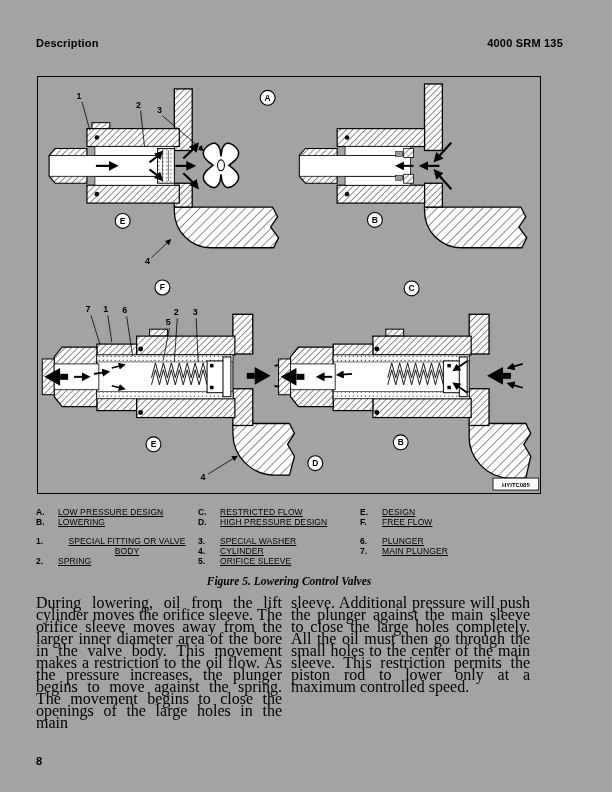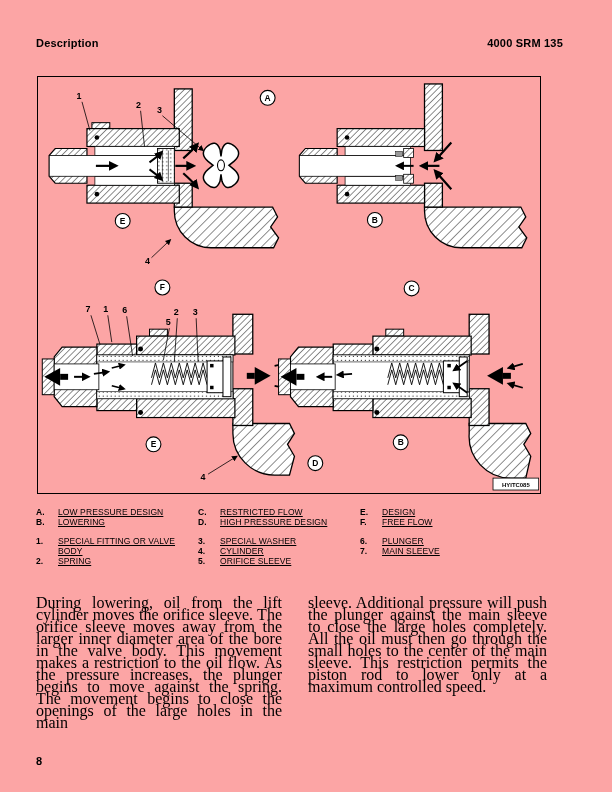--- a/index.html
+++ b/index.html
@@ -1,16 +1,16 @@
 <!DOCTYPE html>
 <html><head>
 <meta charset="utf-8">
 <style>
   html,body{margin:0;padding:0;background:#e9e9e9;}
-  .page{position:relative;width:612px;height:792px;background:#fca5a5;margin:0 auto;
+  .page{position:relative;width:612px;height:792px;background:#a3a3a3;margin:0 auto;
         font-family:"Liberation Sans",sans-serif;color:#000;overflow:hidden;}
   .hdr{position:absolute;top:37px;font-size:11px;font-weight:bold;letter-spacing:.2px;}
   .hdr-left{left:36px;}
   .hdr-right{right:49px;}
   .figure-box{position:absolute;left:37px;top:76px;width:504px;height:418px;border:1.5px solid #000;box-sizing:border-box;}
   .figure-box svg{display:block;}
   svg text.callout-num{font-family:"Liberation Sans",sans-serif;font-size:9px;font-weight:bold;fill:#000;}
   svg text.circ-letter{font-family:"Liberation Sans",sans-serif;font-size:8.5px;font-weight:bold;fill:#000;}
   svg text.dwg-num{font-family:"Liberation Sans",sans-serif;font-size:6px;font-weight:bold;fill:#000;}
   .legend{position:absolute;top:507px;left:0;width:612px;height:66px;}
@@ -20,21 +20,21 @@
   .leg-col2{left:360px;width:150px;}
   .leg-row{display:flex;font-size:8.5px;line-height:10px;letter-spacing:.1px;}
   .leg-key{font-weight:bold;width:22px;flex:0 0 22px;}
   .leg-label{flex:1;text-decoration:underline;}
   .leg-nums{margin-top:9px;}
   .caption{position:absolute;left:37px;top:575px;width:504px;text-align:center;
            font-family:"Liberation Serif",serif;font-style:italic;font-weight:bold;font-size:11.5px;}
   .bodycol{position:absolute;top:597px;font-family:"Liberation Serif",serif;font-size:16px;
            line-height:12px;text-align:justify;}
   .bodycol-left{left:36px;width:246px;}
-  .bodycol-right{left:308px;width:239px;}
+  .bodycol-right{left:291px;width:239px;}
   .page-num{position:absolute;left:36px;top:755px;font-size:11px;font-weight:bold;}
 </style>
 </head>
 <body>
 
 <div class="page">
 
   <div class="hdr hdr-left">Description</div>
   <div class="hdr hdr-right">4000 SRM 135</div>
 
@@ -260,21 +260,21 @@
         <span class="leg-key">A.</span>
         <span class="leg-label">LOW PRESSURE DESIGN</span>
       </div>
       <div class="leg-row">
         <span class="leg-key">B.</span>
         <span class="leg-label">LOWERING</span>
       </div>
       <div class="leg-nums">
         <div class="leg-row">
           <span class="leg-key">1.</span>
-          <span class="leg-label" style="width:138px;flex:0 0 138px;">SPECIAL FITTING OR VALVE BODY</span>
+          <span class="leg-label" style="width:138px;flex:0 0 138px;text-align:center;">SPECIAL FITTING OR VALVE BODY</span>
         </div>
         <div class="leg-row">
           <span class="leg-key">2.</span>
           <span class="leg-label">SPRING</span>
         </div>
       </div>
     </div>
 
     <div class="leg-col leg-col1">
       <div class="leg-row">
@@ -310,24 +310,25 @@
         <span class="leg-key">F.</span>
         <span class="leg-label">FREE FLOW</span>
       </div>
       <div class="leg-nums">
         <div class="leg-row">
           <span class="leg-key">6.</span>
           <span class="leg-label">PLUNGER</span>
         </div>
         <div class="leg-row">
           <span class="leg-key">7.</span>
-          <span class="leg-label">MAIN SLEEVE</span>
+          <span class="leg-label">MAIN PLUNGER</span>
         </div>
       </div>
     </div>
   </div>
 
+  <div class="caption">Figure 5. Lowering Control Valves</div>
 
   <div class="bodycol bodycol-left">During lowering, oil from the lift cylinder moves the orifice sleeve.  The orifice sleeve moves away from the larger inner diameter area of the bore in the valve body.  This movement makes a restriction to the oil flow.  As the pressure increases, the plunger begins to move against the spring.  The movement begins to close the openings of the large holes in the main</div>
   <div class="bodycol bodycol-right">sleeve.  Additional pressure will push the plunger against the main sleeve to close the large holes completely.  All the oil must then go through the small holes to the center of the main sleeve.  This restriction permits the piston rod to lower only at a maximum controlled speed.</div>
 
   <div class="page-num">8</div>
 </div>
 
 </body></html>

